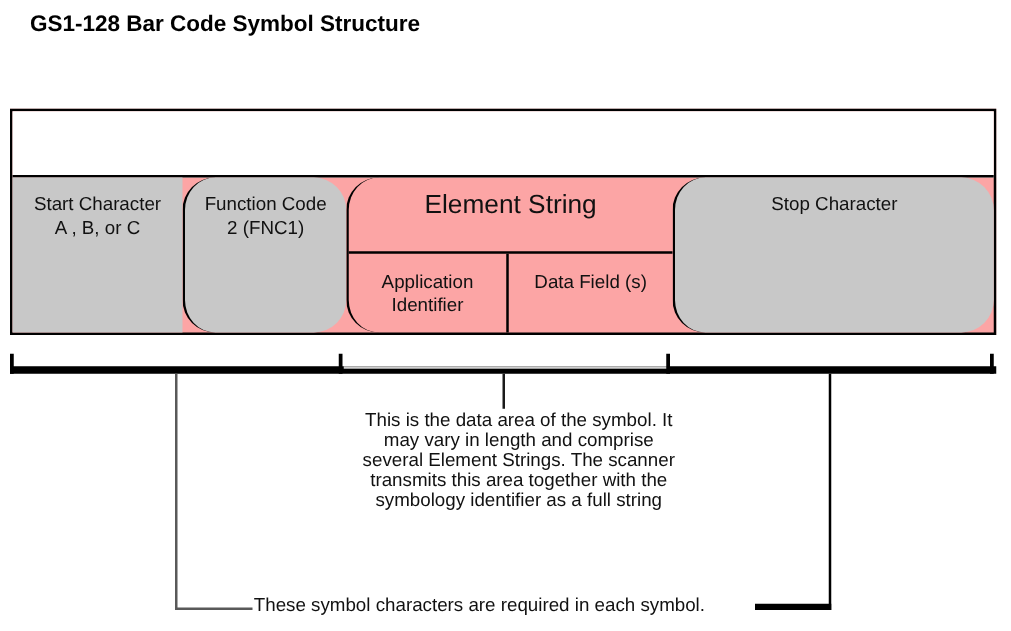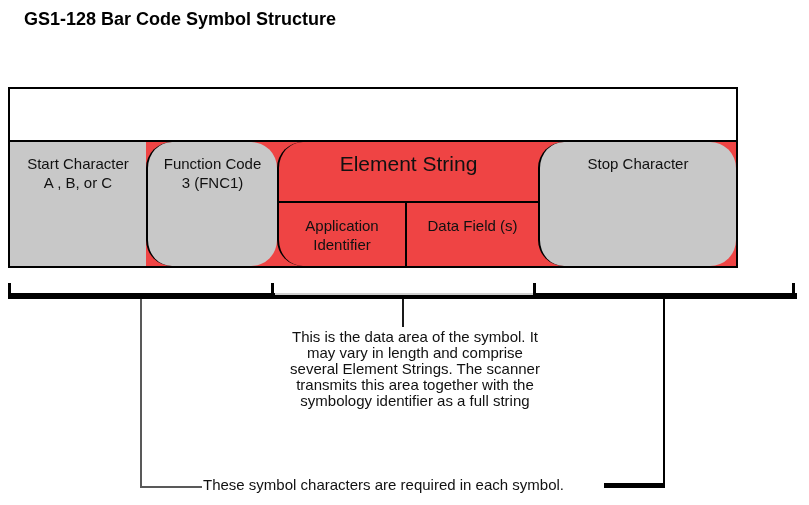--- a/index.html
+++ b/index.html
@@ -25,25 +25,25 @@
     font-size: 18px;
     font-weight: bold;
     color: #000000;
     padding-left: 24px;
   }
   
   .struct-table {
     position: absolute;
     left: 8px;
     top: 87px;
-    width: 730px;
+    width: 789px;
     height: 181px;
     border: 2px solid #000000;
     box-sizing: border-box;
-    background: #ef4444;
+    background: #fca5a5;
     display: flex;
     flex-direction: column;
   }
   .row-top {
     height: 51px;
     border-bottom: 2px solid #000000;
     background: #ffffff;
   }
   .row-main {
     flex: 1;
@@ -174,21 +174,21 @@
     <div class="row-top"></div>
     <div class="row-main">
 
       <div class="cell gray w-start">
         <div>Start Character</div>
         <div>A , B, or C</div>
       </div>
 
       <div class="cell gray bl w-fnc">
         <div>Function Code</div>
-        <div>3 (FNC1)</div>
+        <div>2 (FNC1)</div>
       </div>
 
       <div class="cell bl w-elem">
         <div class="elem-label">Element String</div>
         <div class="elem-sub">
           <div class="sub-cell sub-app">
             <div>Application</div>
             <div>Identifier</div>
           </div>
           <div class="sub-cell sub-data">

